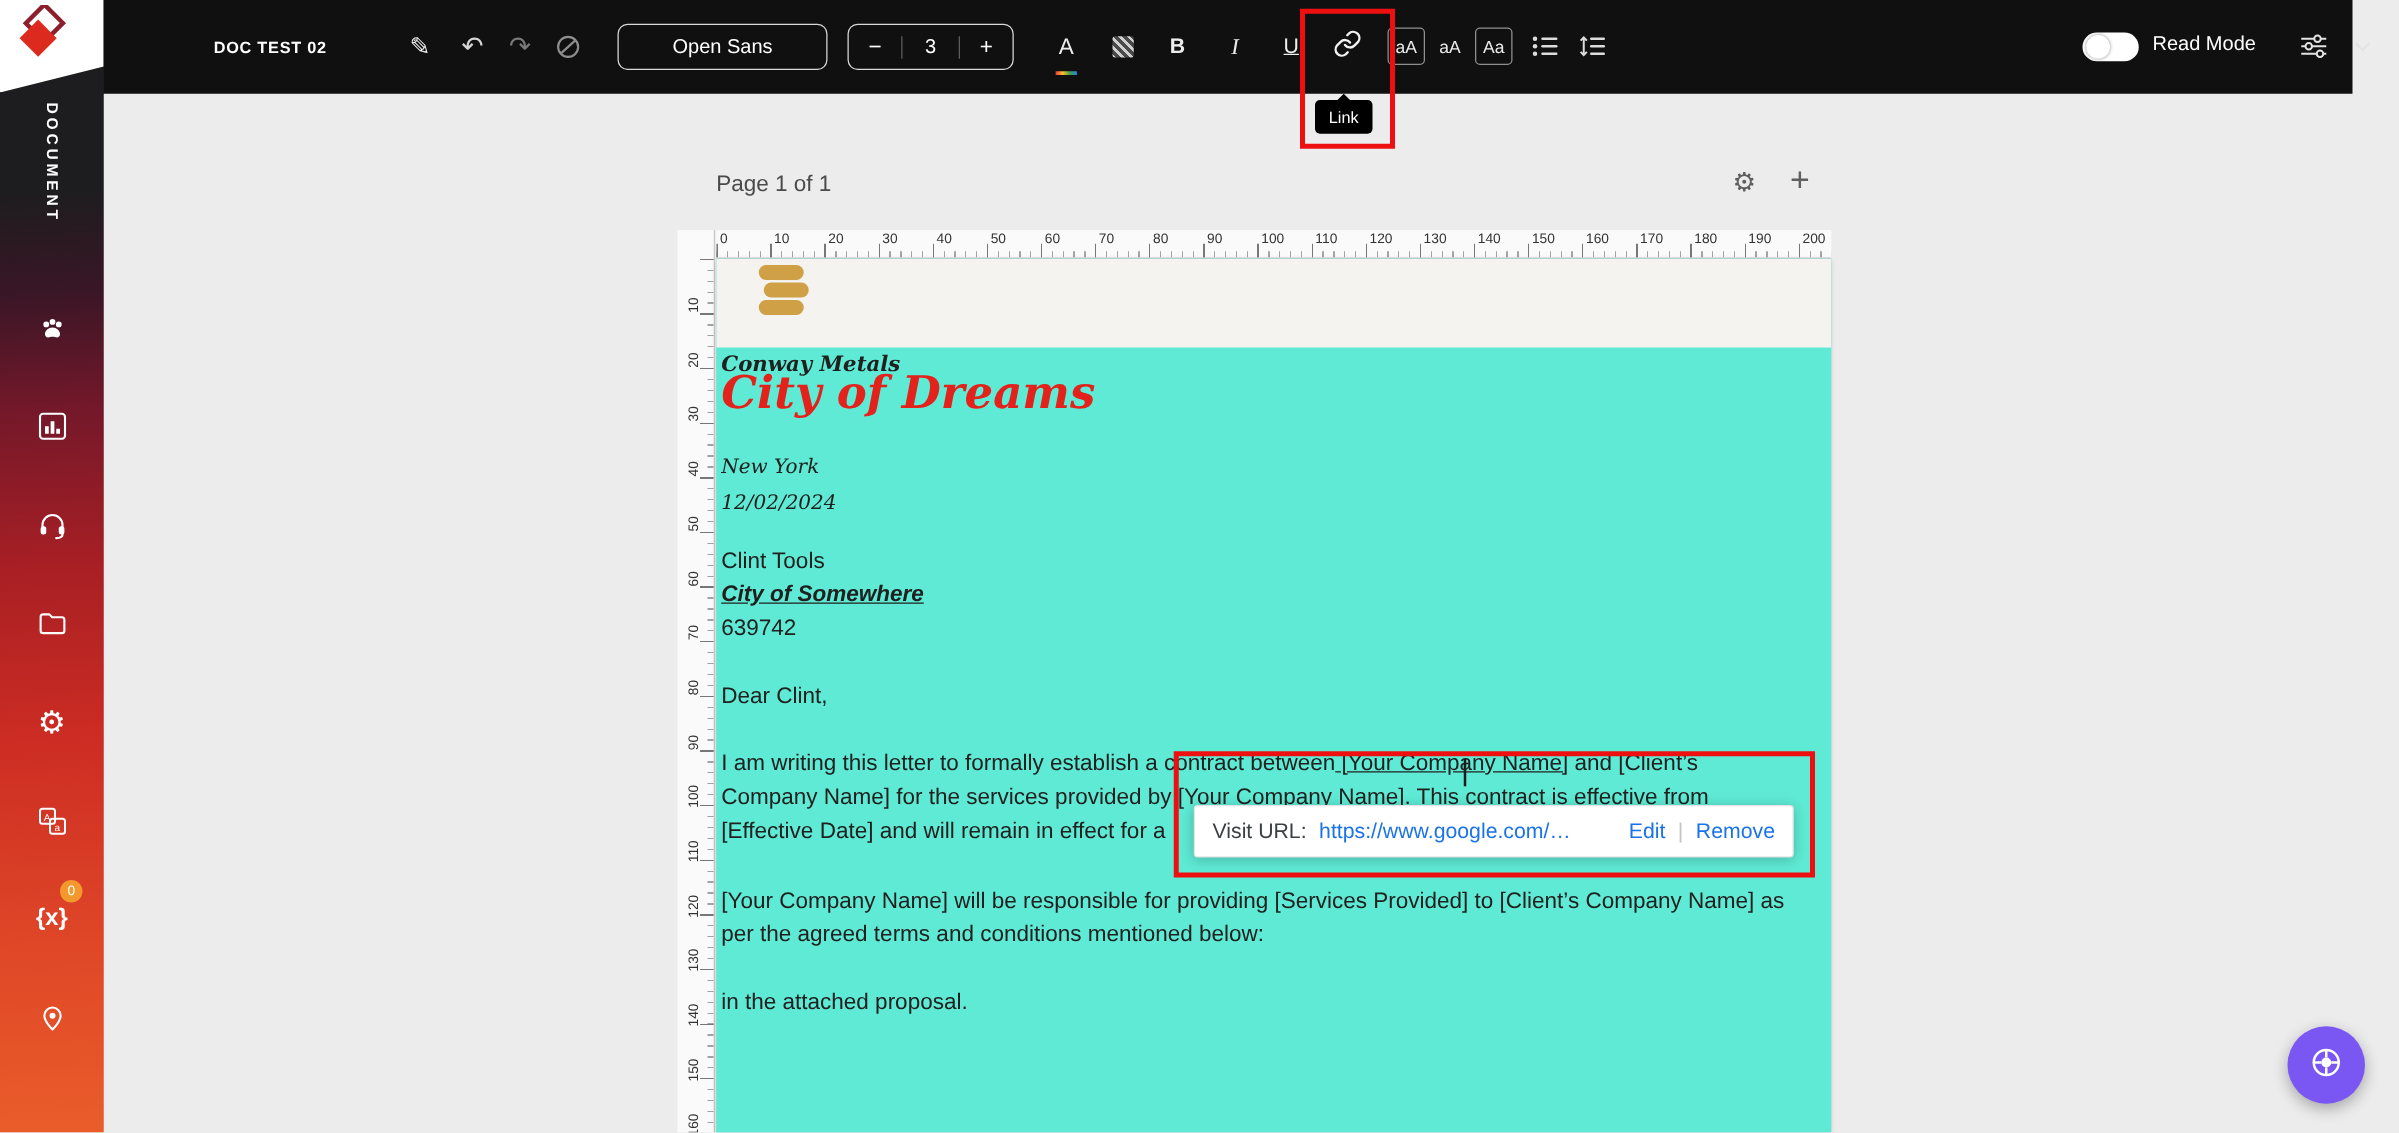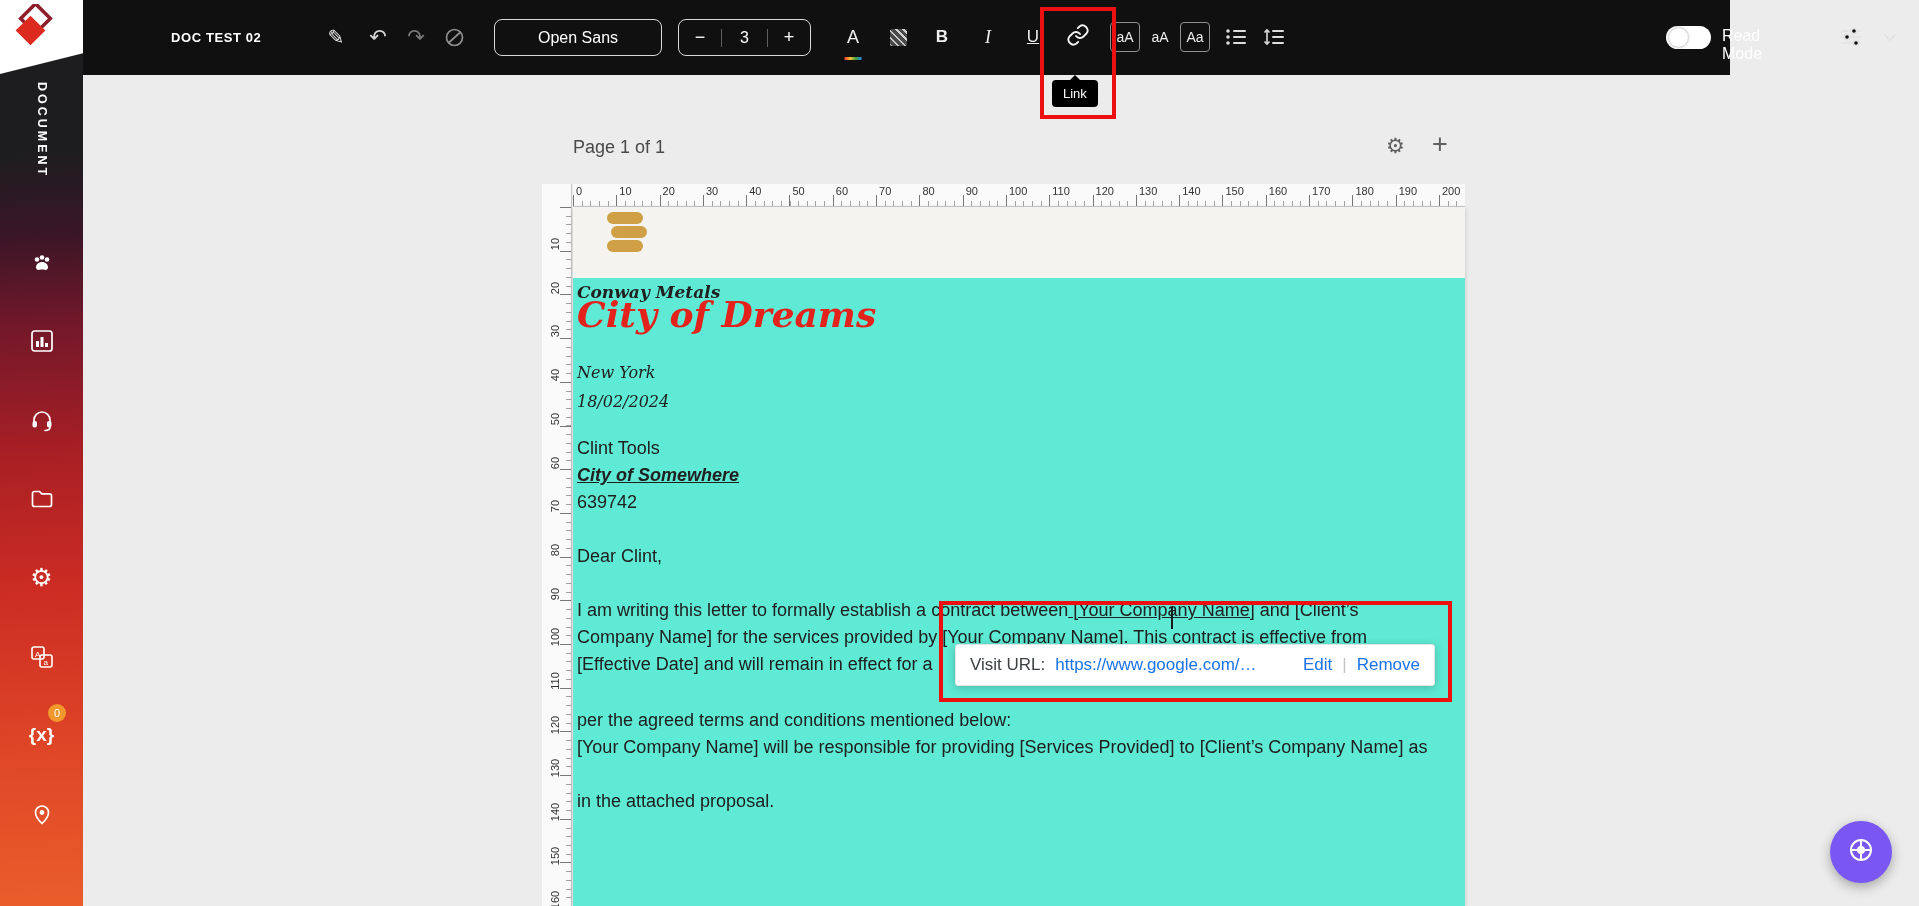--- a/index.html
+++ b/index.html
@@ -1,20 +1,20 @@
 <!DOCTYPE html>
 <html><head>
 <meta charset="utf-8">
 <style>
   * { margin:0; padding:0; box-sizing:border-box; }
   html,body { width:1919px; height:906px; overflow:hidden; }
   body { position:relative; font-family:"Liberation Sans", sans-serif; background:#ececec; }
 
   
-  .topbar { position:absolute; left:0; top:0; width:1730px; height:75px; background:#101010; z-index:10; }
+  .topbar { position:absolute; left:0; top:0; width:1882px; height:75px; background:#101010; z-index:10; }
   .tb-abs { position:absolute; display:flex; align-items:center; justify-content:center; }
   .tb-title { left:171px; top:30px; color:#fff; font-size:13px; font-weight:bold; letter-spacing:.6px; }
   .tb-ic { width:36px; height:36px; top:19px; cursor:pointer; }
   .glyph { font-family:"DejaVu Sans", sans-serif; }
   .tb-pencil { left:318px; color:#ededed; font-size:20px; }
   .tb-undo { left:360px; color:#d6d6d6; font-size:21px; }
   .tb-redo { left:398px; color:#7a7a7a; font-size:21px; }
   .tb-check { left:436px; }
   .font-pill { left:494px; top:19px; width:168px; height:37px; border:1px solid #d9d9d9; border-radius:8px; color:#fff; font-size:16px; cursor:pointer; }
   .size-group { left:678px; top:19px; width:133px; height:37px; border:1px solid #d9d9d9; border-radius:8px; display:flex; color:#fff; }
@@ -294,39 +294,39 @@
           <rect x="8" y="2" width="36" height="12" rx="6"></rect>
           <rect x="12" y="16" width="36" height="12" rx="6"></rect>
           <rect x="8" y="30" width="36" height="12" rx="6"></rect>
         </g>
       </svg>
   </div>
 
   <div class="dtext script d-company">Conway Metals</div>
   <div class="dtext script d-title">City of Dreams</div>
   <div class="dtext script d-city">New York</div>
-  <div class="dtext script d-date">18/02/2024</div>
+  <div class="dtext script d-date">12/02/2024</div>
 
   <div class="dtext d-recipient">
     <div>Clint Tools</div>
     <div class="d-somewhere">City of Somewhere</div>
     <div>639742</div>
   </div>
 
   <div class="dtext d-salutation">Dear Clint,</div>
 
   <div class="dtext d-p1">
     <div><span>I am writing this letter to formally establish a contract between</span><span class="doclink"> [Your Company Name]</span><span> and [Client’s</span></div>
     <div>Company Name] for the services provided by [Your Company Name]. This contract is effective from</div>
     <div>[Effective Date] and will remain in effect for a</div>
   </div>
 
   <div class="dtext d-p2">
+    <div>[Your Company Name] will be responsible for providing [Services Provided] to [Client’s Company Name] as</div>
     <div>per the agreed terms and conditions mentioned below:</div>
-    <div>[Your Company Name] will be responsible for providing [Services Provided] to [Client’s Company Name] as</div>
   </div>
 
   <div class="dtext d-item1">
     <div>in the attached proposal.</div>
   </div>
 
 </div>
 
 <div class="caret"></div>
 

